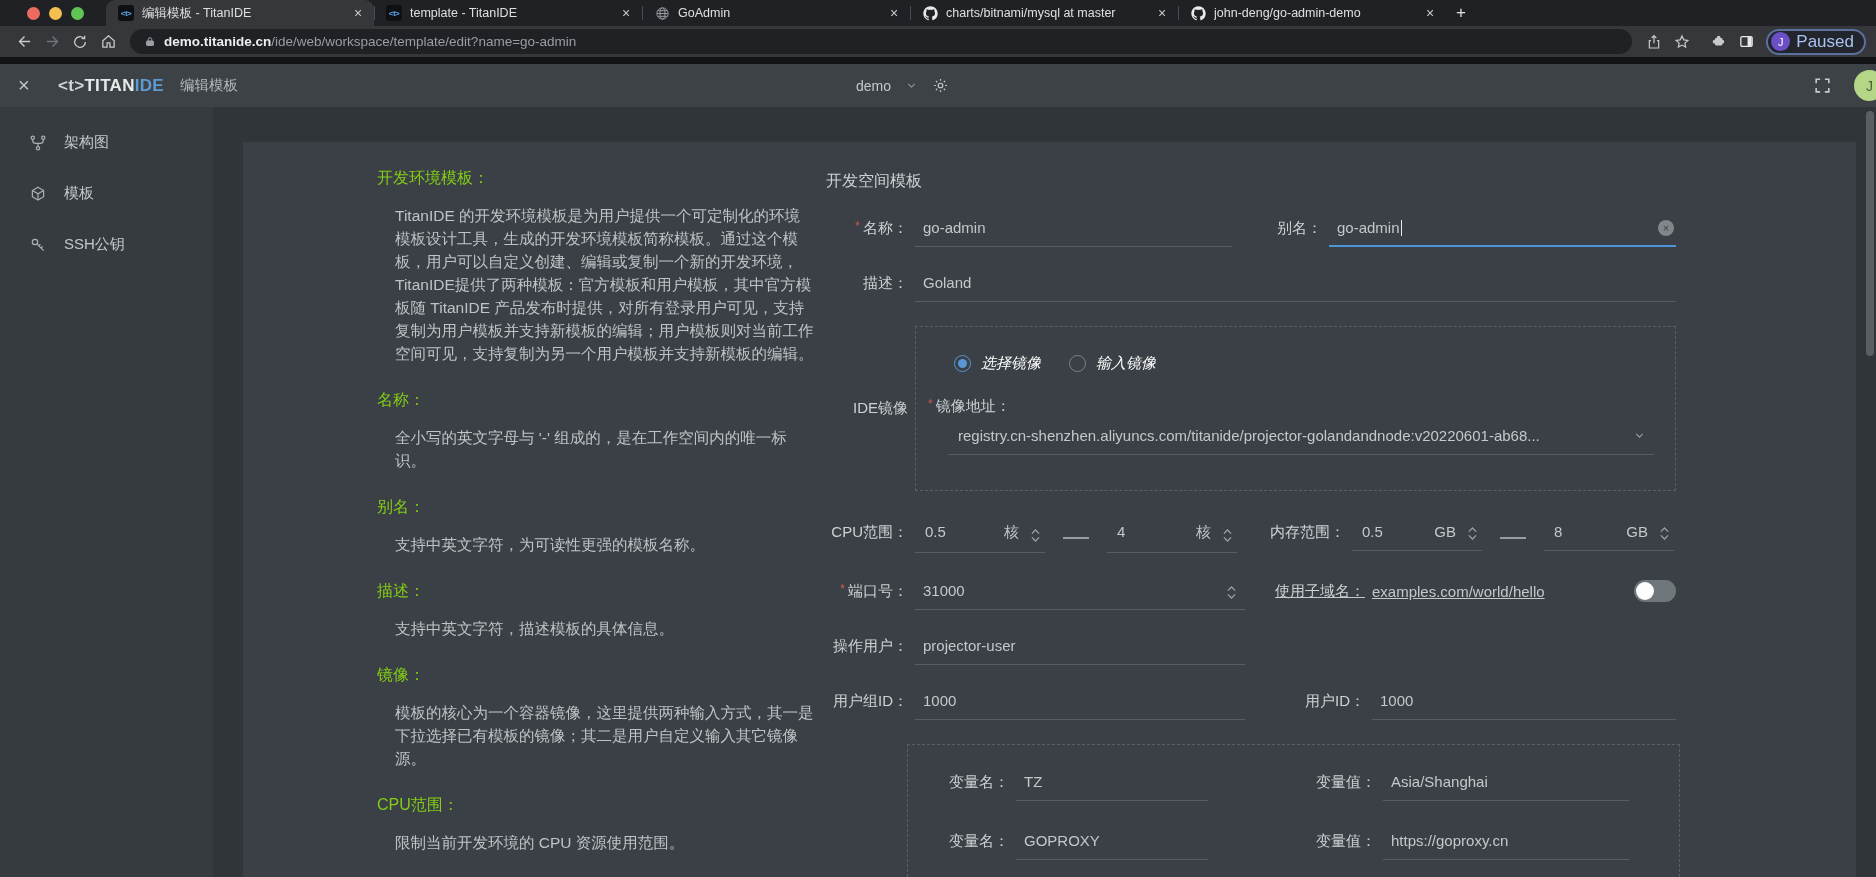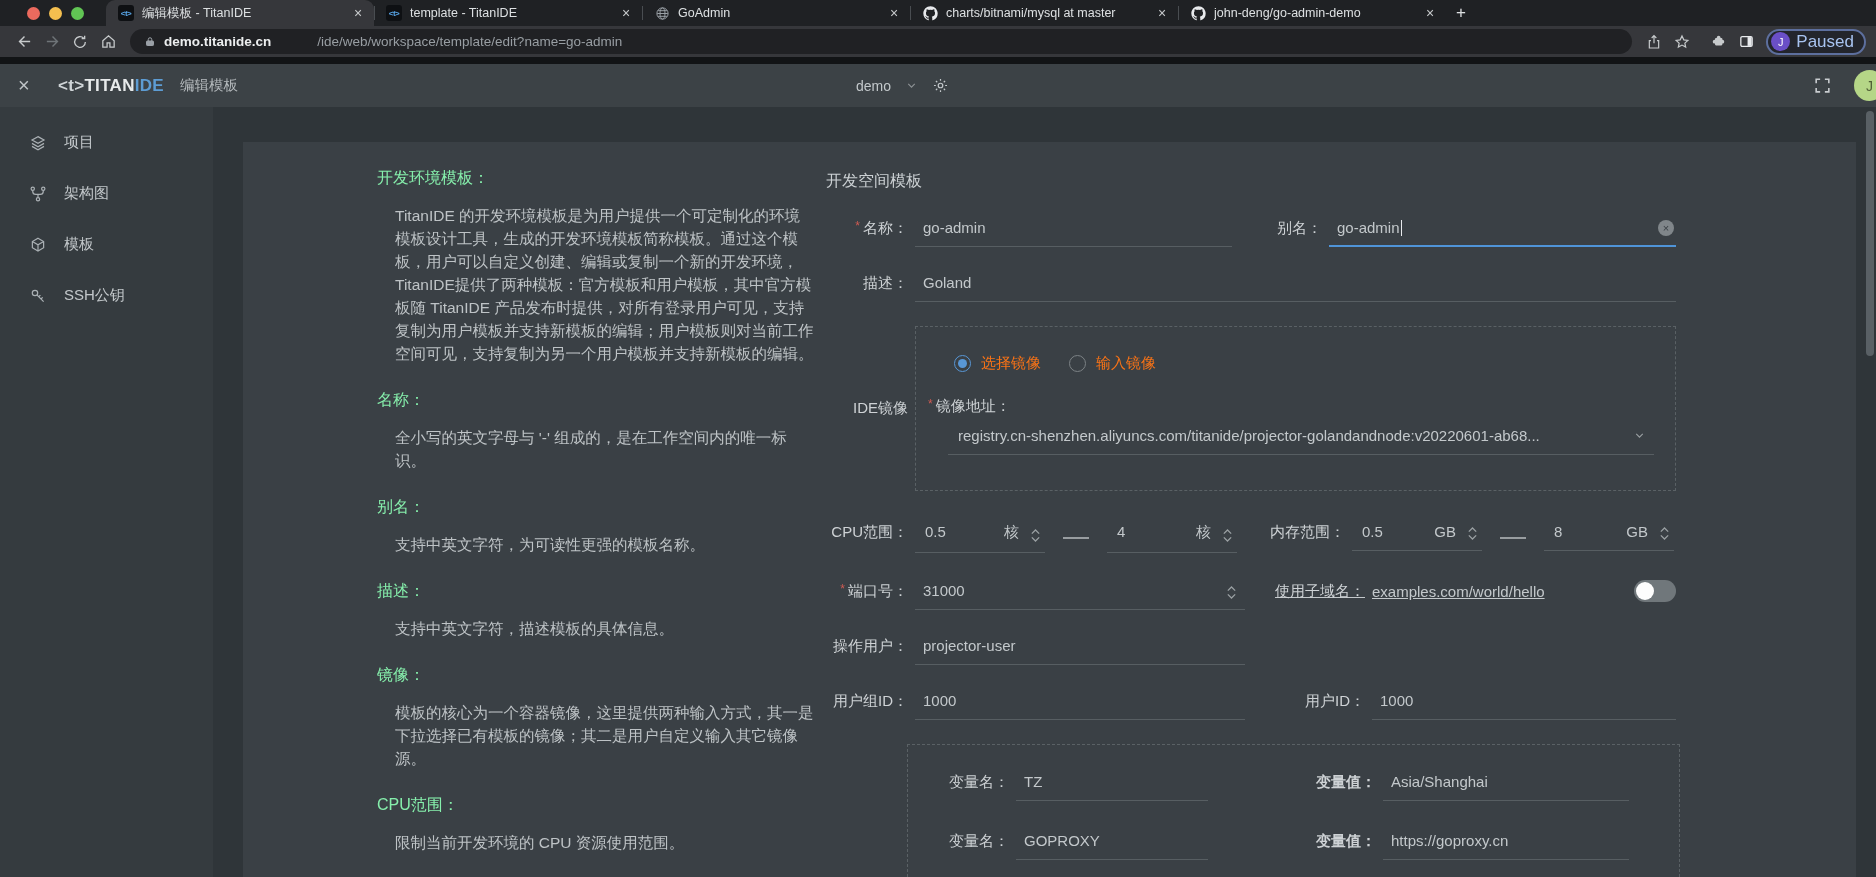--- a/index.html
+++ b/index.html
@@ -55,21 +55,21 @@
   .appbody { flex:1; display:flex; overflow:hidden; }
   .sidebar { width:213px; background:#353b3f; padding-top:10px; flex-shrink:0; }
   .side-item { height:51px; display:flex; align-items:center; gap:17px; padding-left:29px; color:#c3c8cb; font-size:15px; }
   .side-item svg { color:#abb1b5; flex-shrink:0; }
   .main { flex:1; position:relative; background:#2f3539; overflow:hidden; }
   .card { position:absolute; left:30px; top:35px; right:20px; bottom:-20px; background:#3a4045; }
   .vscroll { position:absolute; right:2px; top:4px; width:8px; height:245px; background:#596065; border-radius:4px; }
 
   
   .help { position:absolute; left:134px; top:26px; width:438px; }
-  .help h3 { font-size:16px; font-weight:normal; color:#86efac; margin:0 0 15px; }
+  .help h3 { font-size:16px; font-weight:normal; color:#84cc16; margin:0 0 15px; }
   .help p { font-size:15.5px; color:#bec3c6; line-height:23px; margin:0 0 25px; padding-left:18px; }
 
   
   .form { position:absolute; left:583px; top:24px; width:850px; color:#c3c8cb; }
   .form-title { font-size:16px; color:#ccd1d4; margin-top:5px; }
   .frow { display:flex; align-items:baseline; margin-top:27px; font-size:15px; }
   .flabel { width:82px; text-align:right; color:#ced2d5; flex-shrink:0; white-space:nowrap; }
   .req::before { content:"*"; color:#d05a52; font-size:12px; margin-right:3px; vertical-align:3px; }
   .finput { border-bottom:1px solid #575e62; color:#c3c8cb; padding:0 0 10px 8px; margin-left:7px;
             white-space:nowrap; position:relative; }
@@ -79,21 +79,21 @@
   .w-alias { width:347px; border-bottom:2px solid #4f94d8; padding-bottom:9px; }
   .caret { display:inline-block; width:1.5px; height:16px; background:#e8eaed; vertical-align:-3px; margin-left:1px; }
   .clear-ic { position:absolute; right:2px; top:1px; width:16px; height:16px; border-radius:50%; background:#80868a;
               color:#3a4045; font-size:11px; display:flex; align-items:center; justify-content:center; }
   .spin { position:absolute; right:4px; bottom:7px; color:#9aa0a3; line-height:0; }
 
   
   .ide-row { display:flex; align-items:center; margin-top:24px; }
   .ide-label { width:82px; text-align:right; color:#ced2d5; font-size:15px; flex-shrink:0; }
   .ide-box { margin-left:7px; flex:1; border:1px dashed #5a6165; height:165px; padding-top:27px; }
-  .radio-row { display:flex; align-items:center; margin-left:38px; font-size:15px; color:#f97316; }
+  .radio-row { display:flex; align-items:center; margin-left:38px; font-size:15px; color:#ffffff;font-style:italic; }
   .radio { width:17px; height:17px; border-radius:50%; border:1.5px solid #7c8285; margin-right:10px;
            display:flex; align-items:center; justify-content:center; flex-shrink:0; }
   .radio.sel { border-color:#5897d6; }
   .radio.sel::after { content:""; width:9px; height:9px; border-radius:50%; background:#5897d6; }
   .radio-opt { display:flex; align-items:center; }
   .radio-opt + .radio-opt { margin-left:28px; }
   .img-label { margin:24px 0 0 12px; font-size:15px; color:#ced2d5; }
   .img-select { margin:11px 0 0 32px; width:706px; border-bottom:1px solid #575e62; display:flex; align-items:center;
                 padding:0 8px 10px 10px; font-size:15px; color:#c3c8cb; }
   .img-select .chev { margin-left:auto; color:#9aa0a3; display:flex; }
@@ -110,21 +110,21 @@
   .fright-sub .flabel { width:90px; }
   .sub-val { margin-left:7px; color:#c3c8cb; }
   .toggle { margin-left:auto; width:42px; height:22px; border-radius:11px; background:#70777b; position:relative; flex-shrink:0; }
   .toggle .knob { position:absolute; left:2px; top:2px; width:18px; height:18px; border-radius:50%; background:#fdfdfd; }
 
   
   .env-box { margin:24px 0 0 81px; width:773px; border:1px dashed #5a6165; padding:28px 0 36px; }
   .env-row { display:flex; align-items:baseline; margin-left:32px; font-size:15px; }
   .env-row + .env-row { margin-top:31px; }
   .env-la { width:69px; text-align:right; color:#ced2d5; flex-shrink:0; }
-  .env-ia { width:192px; } .env-lb { width:68px; margin-left:100px; text-align:right; color:#ced2d5; flex-shrink:0;font-weight:bold; }
+  .env-ia { width:192px; } .env-lb { width:68px; margin-left:100px; text-align:right; color:#ced2d5; flex-shrink:0; }
   .env-ib { width:246px; }
 
   svg { display:block; }
 </style>
 </head>
 <body>
 
 <div id="screen">
 
   <div class="tabstrip">
@@ -198,21 +198,21 @@
           <path d="M4 11l8-7 8 7v9h-6v-6h-4v6H4z"></path>
         </svg>
     </span>
     <div class="addr">
       <span style="display:flex;">
         <svg width="12" height="13" viewBox="0 0 24 24" fill="none" stroke="#9aa0a6" stroke-width="2">
             <rect x="5" y="11" width="14" height="9" rx="1.5" fill="#9aa0a6"></rect>
             <path d="M8.5 11V8a3.5 3.5 0 0 1 7 0v3"></path>
           </svg>
       </span>
-      <span style="white-space:nowrap; overflow:hidden; display:flex; min-width:0;gap:46px;">
+      <span style="white-space:nowrap; overflow:hidden; display:flex; min-width:0;">
         <span class="addr-host">demo.titanide.cn</span>
           <span class="addr-path">/ide/web/workspace/template/edit?name=go-admin</span>
       </span>
     </div>
     <span class="tool-ic">
       <svg width="16" height="16" viewBox="0 0 24 24" fill="none" stroke="currentColor" stroke-width="1.8">
           <path d="M12 14V3M8.5 6L12 2.5 15.5 6"></path>
           <path d="M7.5 10H5v11h14V10h-2.5"></path>
         </svg>
     </span>
@@ -272,29 +272,20 @@
               <path d="M4 9V4h5M15 4h5v5M20 15v5h-5M9 20H4v-5"></path>
             </svg>
         </span>
         <span class="avatar">J</span>
       </span>
     </div>
 
     <div class="appbody">
 
       <div class="sidebar">
-        <div class="side-item">
-          <span>
-            <svg width="18" height="18" viewBox="0 0 24 24" fill="none" stroke="currentColor" stroke-width="1.6">
-                <path d="M12 3.5l8 4.5-8 4.5L4 8z"></path>
-                <path d="M4 12.5l8 4.5 8-4.5M4 16.5L12 21l8-4.5"></path>
-              </svg>
-          </span>
-          <span>项目</span>
-        </div>
         <div class="side-item">
           <span>
             <svg width="18" height="18" viewBox="0 0 24 24" fill="none" stroke="currentColor" stroke-width="1.6">
                 <circle cx="5" cy="5" r="2.2"></circle>
                 <circle cx="19" cy="5" r="2.2"></circle>
                 <circle cx="12" cy="19" r="2.2"></circle>
                 <path d="M5 7.2v1.3a4 4 0 0 0 4 4h6a4 4 0 0 0 4-4V7.2M12 12.5v4.3"></path>
               </svg>
           </span>
           <span>架构图</span>

